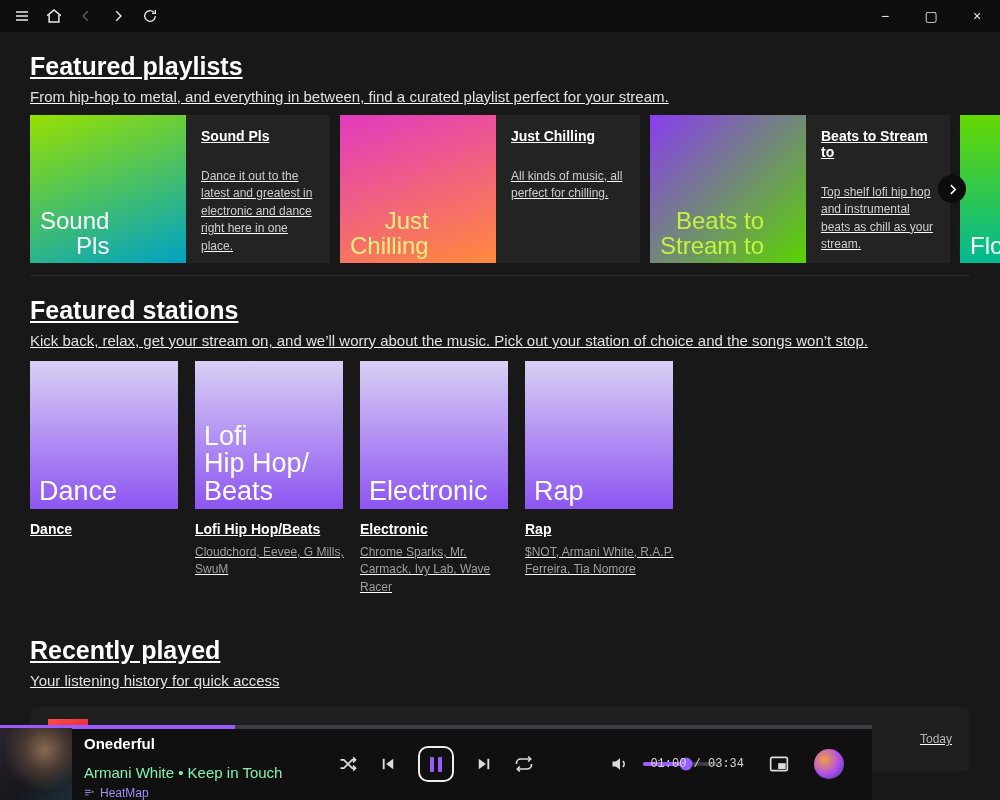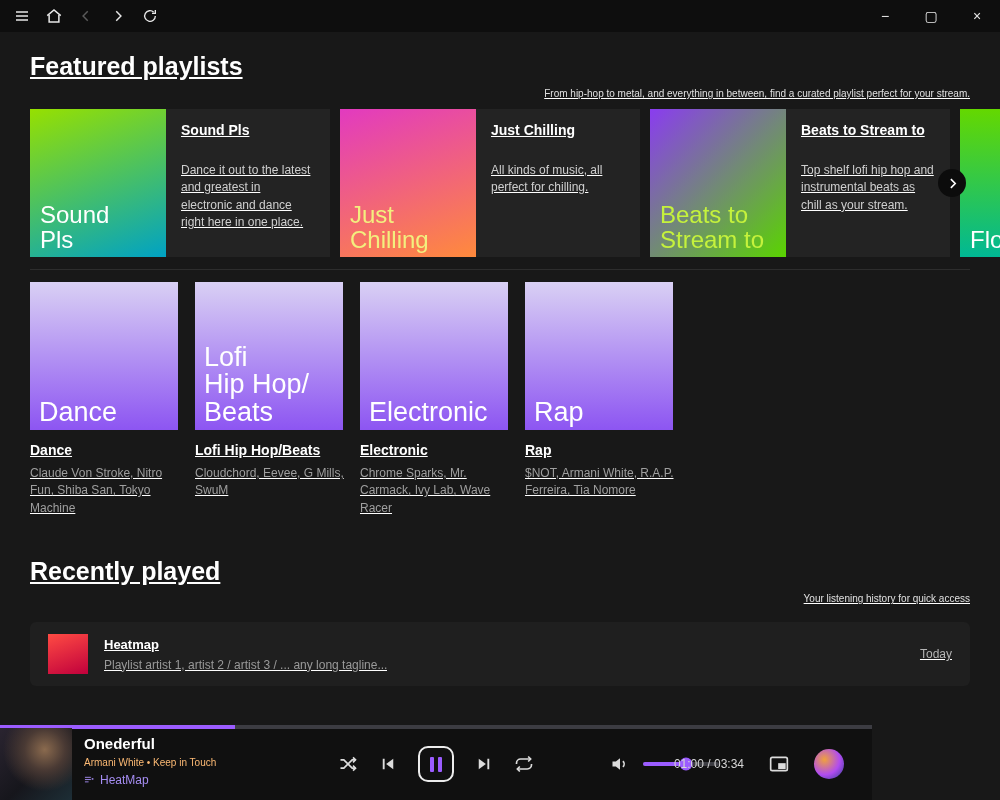--- a/index.html
+++ b/index.html
@@ -13,26 +13,26 @@
   
   .titlebar { height:32px; background:#0e0e0e; display:flex; align-items:center; }
   .tb-left { display:flex; align-items:center; gap:4px; padding-left:8px; }
   .tb-btn { width:28px; height:28px; display:flex; align-items:center; justify-content:center; color:#e8e8e8; cursor:pointer; }
   .tb-btn.disabled { color:#5a5a5a; }
   .tb-right { margin-left:auto; display:flex; }
   .win-btn { width:46px; height:32px; display:flex; align-items:center; justify-content:center; font-size:14px; color:#e8e8e8; cursor:pointer; }
   
   .content { padding:0 30px;text-decoration:underline; }
   .section-title { font-size:25px; font-weight:bold; margin-top:20px; }
-  .section-sub { font-size:10px; color:#e0e0e0; margin-top:7px;text-align:right; }
+  .section-sub { font-size:15px; color:#e0e0e0; margin-top:7px; }
   
   .playlist-strip { position:relative; margin-right:-30px; overflow:hidden; margin-top:10px; height:148px; }
   .playlist-row { display:flex; gap:10px; width:1300px; }
   .playlist-card { flex:0 0 300px; display:flex; height:148px; cursor:pointer; }
-  .pl-art { width:136px; height:148px; position:relative; flex:none; }
+  .pl-art { width:156px; height:148px; position:relative; flex:none;text-align:right; }
   .pl-art-text { position:absolute; left:10px; bottom:5px; font-size:24px; line-height:1.05; font-weight:500; white-space:pre-line; }
   .pl-panel { flex:1; background:#232323; padding:13px 15px; }
   .pl-name { font-size:14px; font-weight:bold; }
   .pl-desc { font-size:12px; color:#cfcfcf; margin-top:24px; line-height:1.45; }
   .next-btn { position:absolute; right:34px; top:60px; width:28px; height:28px; border-radius:50%;
     background:#0c0c0c; display:flex; align-items:center; justify-content:center; cursor:pointer; }
   .divider { border:none; border-top:1px solid #2d2d2d; margin-top:12px; }
   
   .station-row { display:flex; gap:15px; margin-top:12px; }
   .station { width:150px; }
@@ -52,32 +52,32 @@
   .player { position:absolute; left:0; bottom:0; width:872px; height:72px; background:#101010; z-index:20; }
   .progress { position:absolute; left:0; top:-3px; width:100%; height:4px; background:#3c3c42; cursor:pointer; }
   .progress-fill { height:100%; background:var(--accent); }
   .player-left { position:absolute; left:0; top:0; display:flex; height:72px; }
   .album-art { width:72px; height:72px; cursor:pointer;
     background:
       radial-gradient(circle at 62% 30%, #8a6a4e 0%, #4a3a34 30%, rgba(0,0,0,0) 62%),
       linear-gradient(135deg, #2a2430 0%, #16161c 55%, #1d2e36 100%); }
   .track-info { margin-left:12px; padding-top:7px; }
   .track-title { font-size:15px; font-weight:bold; }
-  .track-meta { font-size:10px; color:#fdba74; margin-top:5px; }
+  .track-meta { font-size:15px; color:#86efac; margin-top:12px; }
   .track-link { display:flex; align-items:center; gap:5px; margin-top:5px; font-size:12px; color:var(--link); cursor:pointer; }
   .controls { position:absolute; left:50%; top:50%; transform:translate(-50%,-50%); display:flex; align-items:center; gap:21px; }
   .ctl { color:#dcdcdc; display:flex; align-items:center; justify-content:center; cursor:pointer; background:none; border:none; }
   .play-btn { width:36px; height:36px; border:2px solid #ececec; border-radius:10px; background:none;
     display:flex; align-items:center; justify-content:center; gap:4px; cursor:pointer; }
   .pause-bar { width:4px; height:15px; background:var(--accent); border-radius:1px; }
   .volume { position:absolute; left:610px; top:50%; transform:translateY(-50%); display:flex; align-items:center; gap:13px; }
   .vol-track { width:76px; height:4px; background:#3c3c42; border-radius:2px; position:relative; cursor:pointer; }
   .vol-fill { height:100%; background:var(--accent); border-radius:2px; }
   .vol-knob { position:absolute; top:50%; transform:translate(-50%,-50%); width:13px; height:13px; border-radius:50%; background:var(--accent); }
-  .player-right { position:absolute; right:28px; top:50%; transform:translateY(-50%); display:flex; align-items:center; gap:25px; }
+  .player-right { position:absolute; right:28px; top:50%; transform:translateY(-50%); display:flex; align-items:center; gap:25px;font-family:Liberation Mono, monospace; }
   .time { font-size:12px; color:#d6d6d6; }
   .avatar { width:30px; height:30px; border-radius:50%; cursor:pointer;
     background: radial-gradient(circle at 35% 35%, #f0a13c 0%, #b14cf0 55%, #2c3e8f 100%); }
 </style>
 </head>
 <body>
 
 <div class="titlebar">
   <div class="tb-left">
     <div class="tb-btn">
@@ -166,29 +166,30 @@
     </div>
     <div class="next-btn">
       <svg width="13" height="13" viewBox="0 0 24 24" fill="none" stroke="#ffffff" stroke-width="3">
           <path d="M9 4l8 8-8 8"></path>
         </svg>
     </div>
   </div>
 
   <hr class="divider">
 
+  <h1 class="section-title">Featured stations</h1>
+  <div class="section-sub">Kick back, relax, get your stream on, and we’ll worry about the music. Pick out your station of choice and the songs won’t stop.</div>
 
   <div class="station-row">
 
     <div class="station">
       <div class="station-art" style="background-image: linear-gradient(rgb(217, 208, 244), rgb(141, 85, 242));">
         <div class="station-art-text">Dance</div>
       </div>
       <div class="station-name">Dance</div>
-      <div class="station-artists">Claude Von Stroke, Nitro Fun, Shiba San, Tokyo Machine</div>
     </div>
 
     <div class="station">
       <div class="station-art" style="background-image: linear-gradient(rgb(217, 208, 244), rgb(141, 85, 242));">
         <div class="station-art-text">Lofi
 Hip Hop/
 Beats</div>
       </div>
       <div class="station-name">Lofi Hip Hop/Beats</div>
       <div class="station-artists">Cloudchord, Eevee, G Mills, SwuM</div>

